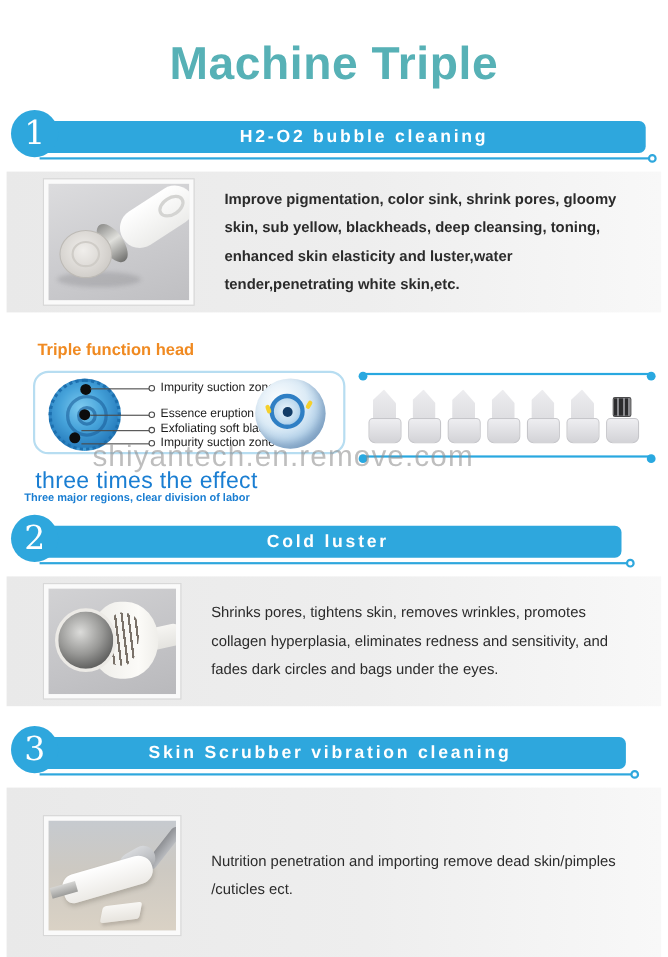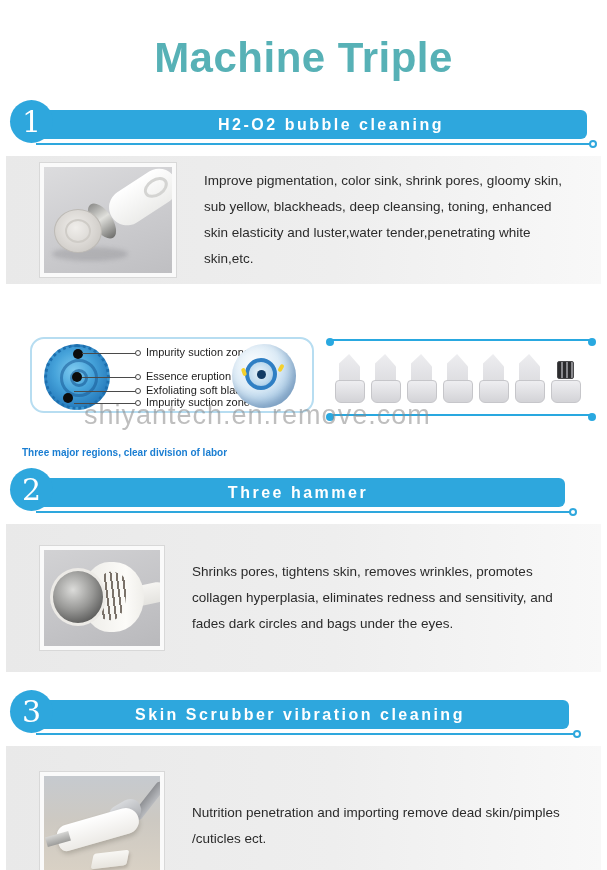--- a/index.html
+++ b/index.html
@@ -43,22 +43,22 @@
   .row3 .banner-bar  { right: 32px; }
   .row3 .banner-line { right: 26px; }
   .row3 .banner-ring { right: 20px; }
 
   
   .content {
     margin: 6px 6px 0 6px;
     background: linear-gradient(90deg, #e9e9e9 0%, #eeeeee 55%, #f8f8f8 100%);
     display: flex; align-items: center;
   }
-  .c1 { height: 128px; }
-  .c2 { height: 148px; }
+  .c1 { height: 128px; font-weight: bold; }
+  .c2 { height: 118px; }
   .c3 { height: 160px; }
   .desc {
     flex: 1; font-size: 13.5px; color: #2b2b2b; line-height: 26px;
     padding: 0 22px 0 28px;
   }
 
   
   .photo-frame {
     flex: none; margin-left: 34px; position: relative; overflow: hidden;
     border: 4px solid #fafafa; outline: 1px solid #d8d8d8;
@@ -171,20 +171,21 @@
       </div>
       <div class="p1-ring"></div>
       <div class="p1-tip">
         <div class="p1-tip-inner"></div>
       </div>
     </div>
     <div class="desc">Improve pigmentation, color sink, shrink pores, gloomy skin, sub yellow, blackheads, deep cleansing, toning, enhanced skin elasticity and luster,water tender,penetrating white skin,etc.</div>
   </div>
 
   <div class="special">
+    <div class="special-s">Triple function head</div>
 
     <div class="diagram-box">
       <div class="face-front">
         <div class="face-swirl1"></div>
         <div class="face-swirl2"></div>
       </div>
       <div class="fdot fdot1"></div>
       <div class="fdot fdot2"></div>
       <div class="fdot fdot3"></div>
       <div class="cline cl1"></div>
@@ -243,25 +244,26 @@
           </div>
       </div>
       <div class="bracket bk-bot">
         <div class="bdot bd-l"></div>
         <div class="bdot bd-r"></div>
       </div>
     </div>
 
     <div class="watermark">shiyantech.en.remove.com</div>
     <div class="tag-small">Three major regions, clear division of labor</div>
+    <div class="tag-large">three times the effect</div>
   </div>
 
   <div class="banner-row row2">
     <div class="num-circle">2</div>
-    <div class="banner-bar">Three hammer</div>
+    <div class="banner-bar">Cold luster</div>
     <div class="banner-line"></div>
     <div class="banner-ring"></div>
   </div>
 
   <div class="content c2">
     <div class="photo-frame pf2">
       <div class="p2-neck"></div>
       <div class="p2-body"></div>
       <div class="p2-slots"></div>
       <div class="p2-disc"></div>

